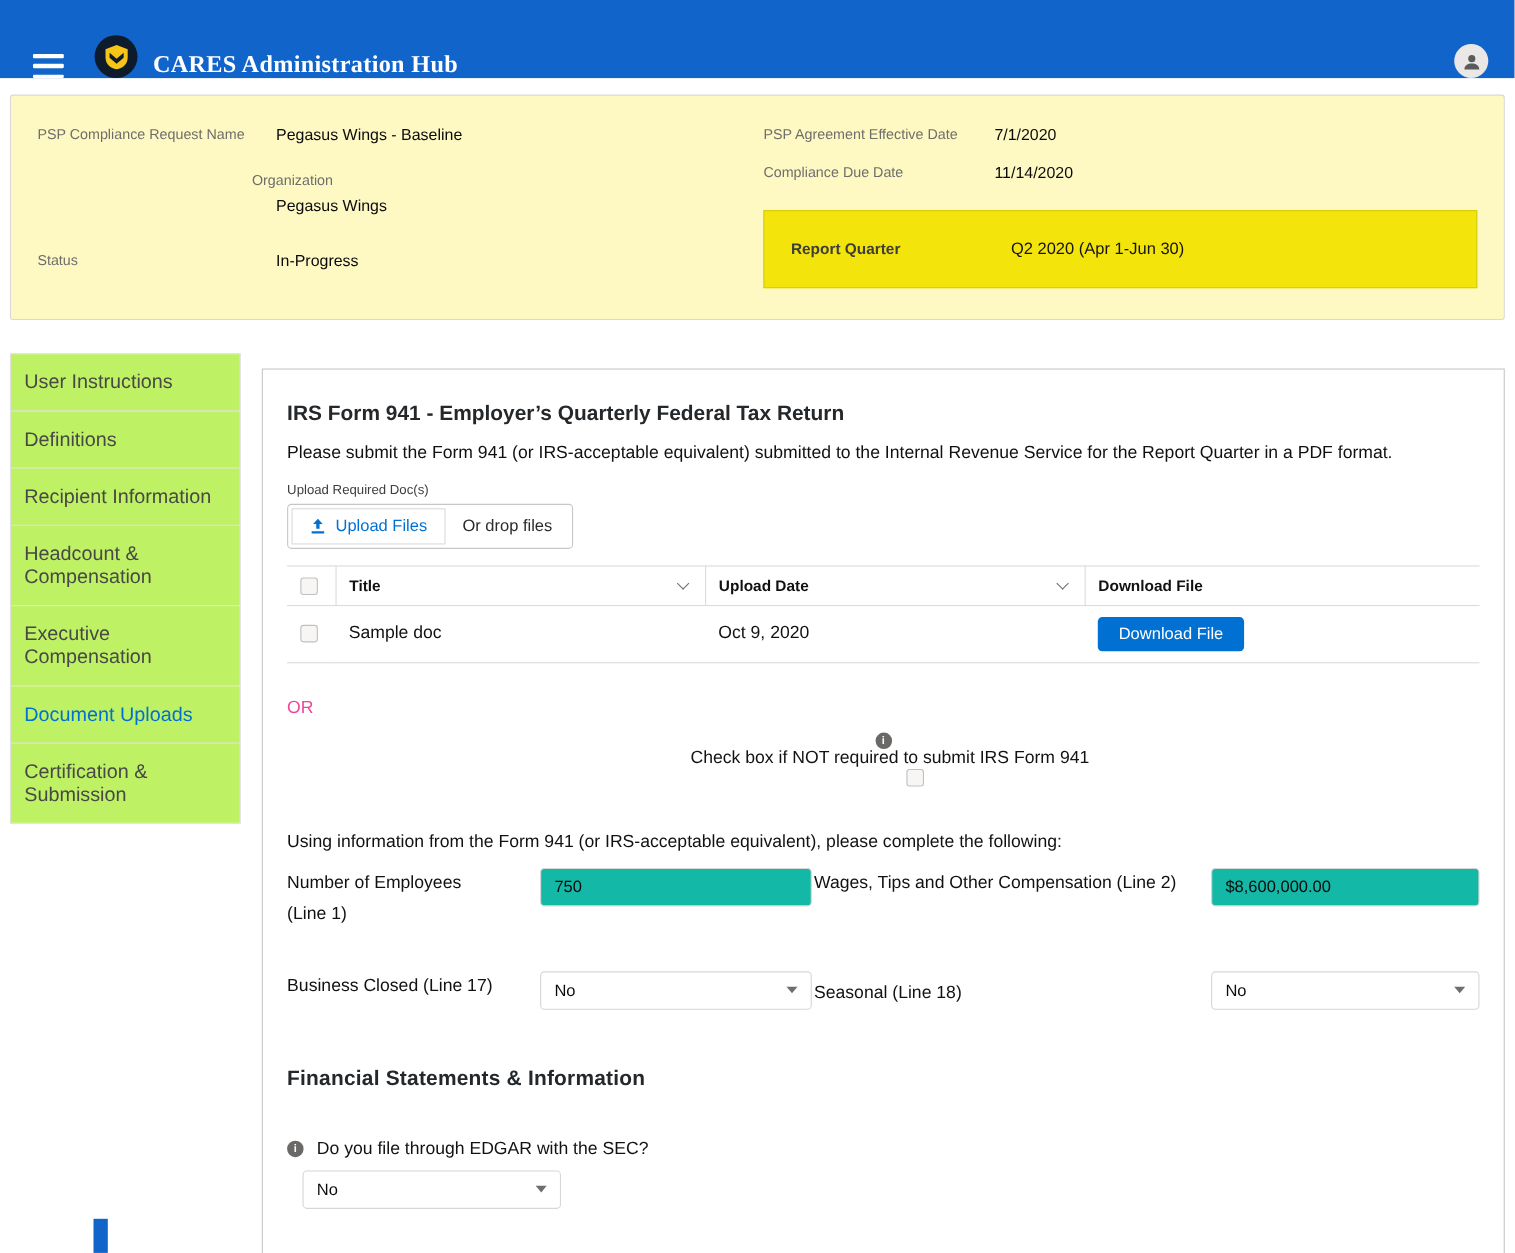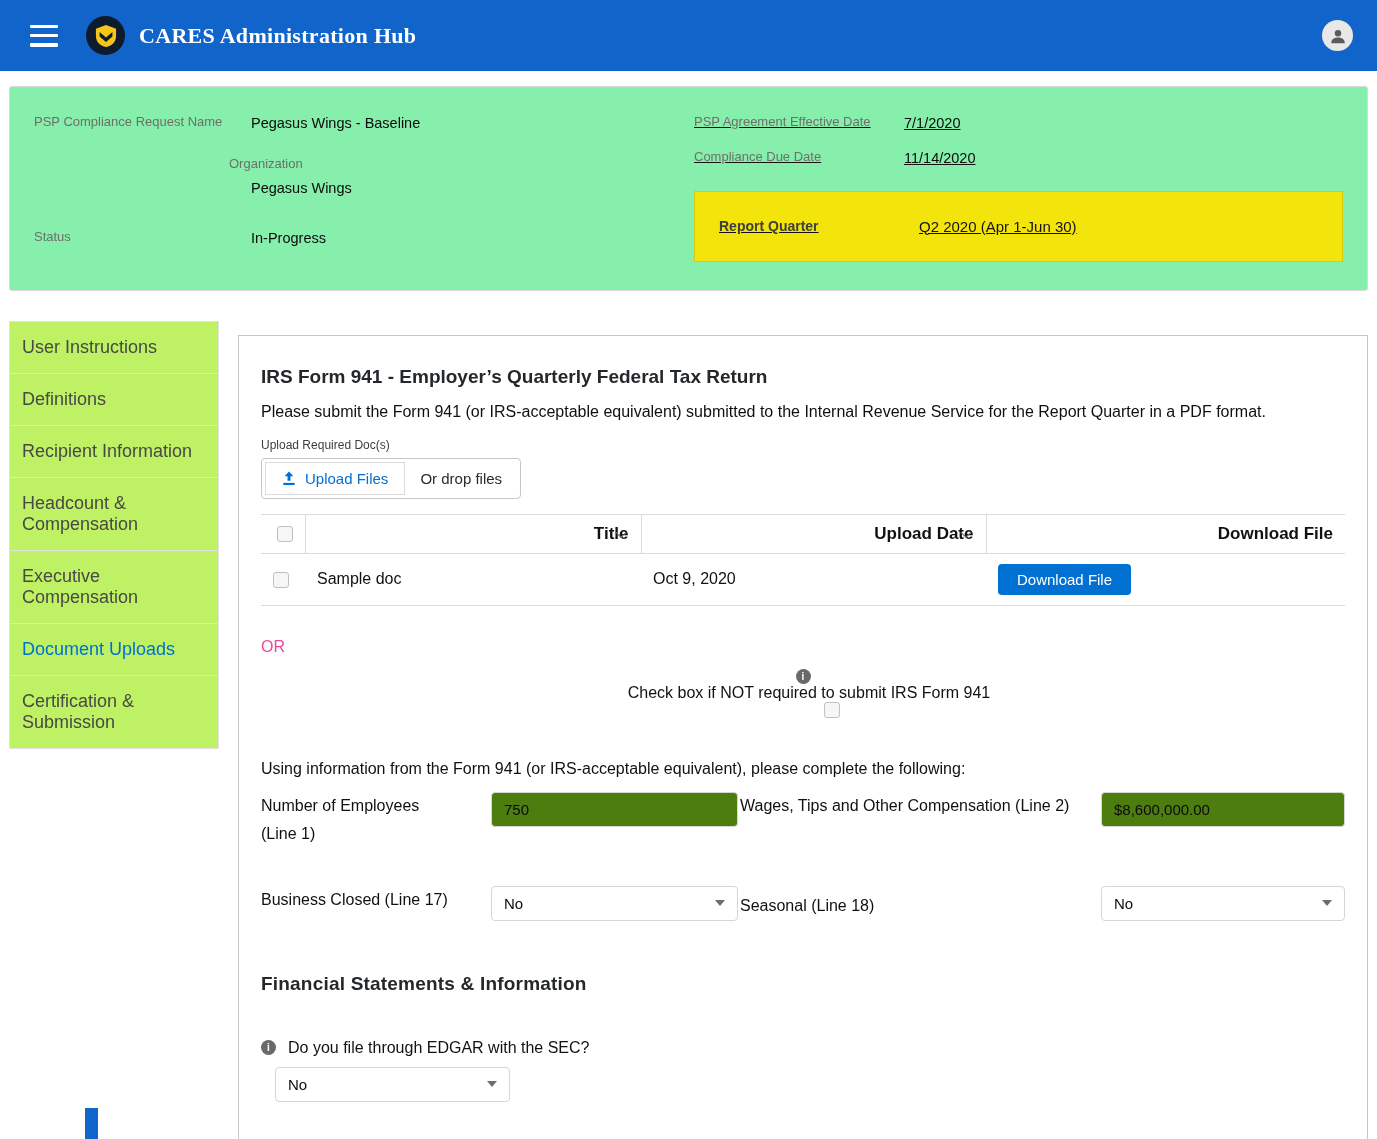--- a/index.html
+++ b/index.html
@@ -10,21 +10,21 @@
     background:#ffffff;
     color:#121212;
     position:relative;
   }
 
   
   .topbar {
     height:71px;
     background:#1164C9;
     display:flex;
-    align-items:center;
+    align-items:flex-end;
     padding:0 24px 0 30px;
   }
   .hamburger {
     width:28px; height:22px;
     background:none; border:none; padding:0; cursor:pointer;
     display:flex; flex-direction:column; justify-content:space-between;
   }
   .hamburger span { height:3.5px; background:#ffffff; border-radius:1px; }
   .logo-badge {
     width:39px; height:39px; border-radius:50%;
@@ -46,26 +46,26 @@
     background:#E9E8E7;
     display:flex; align-items:center; justify-content:center;
     cursor:pointer;
   }
 
   
   .summary-card {
     margin:15px 9px 0 9px;
     border:1px solid #D9D9D9;
     border-radius:3px;
-    background:#86efac;
+    background:#fef9c3;
     padding:26px 24px 28px 24px;
     display:flex;
   }
   .summary-left { flex:0 0 660px; }
-  .summary-right { flex:1;text-decoration:underline; }
+  .summary-right { flex:1; }
   .field-label { color:#6F6E6B; font-size:13px; line-height:1.45; }
   .field-value { color:#0B0B0B; font-size:14.5px; line-height:1.4; }
   .field-row { display:flex; }
   .field-row > .field-label { width:217px; flex:none; padding-right:24px; }
   .sub-field { margin-top:22px; }
   .sub-field .field-label { margin-left:-22px; margin-bottom:4px; }
   .status-row { margin-top:30px; }
   .info-row { display:flex; margin-bottom:15px; }
   .info-row .field-label { width:210px; flex:none; padding-right:16px; }
   .report-quarter {
@@ -115,21 +115,21 @@
   .upload-btn {
     display:inline-flex; align-items:center; gap:9px;
     border:1px solid #DDDBDA; background:#fff;
     color:#0070D2; font-size:15px; font-family:inherit;
     padding:7px 16px; border-radius:0; cursor:pointer;
   }
   .drop-text { font-size:15px; color:#2B2B2B; padding:0 15px; }
 
   .doc-table { width:100%; border-collapse:collapse; margin-top:15px; }
   .doc-table th {
-    font-size:17px; font-weight:700; text-align:right;
+    font-size:14px; font-weight:700; text-align:left;
     padding:9px 12px;
     border-top:1px solid #DDDBDA; border-bottom:1px solid #DDDBDA;
     color:#111; position:relative; cursor:pointer;
   }
   .doc-table th.sep { border-right:1px solid #DDDBDA; }
   .doc-table td { font-size:16px; padding:10px 12px; border-bottom:1px solid #DDDBDA; color:#111; }
   .col-check { width:44px; }
   .col-title { width:336px; }
   .col-date  { width:345px; }
   .chev {
@@ -169,21 +169,21 @@
     margin-top:14px;
     align-items:start;
   }
   .f-label { font-size:16px; line-height:1.75; padding-right:40px; color:#111; }
   .f-label.mid { padding-left:2px; padding-right:20px; }
   .f-label.vcenter { padding-top:6px; }
   .text-input {
     width:100%; height:35px;
     border:1px solid #D8D6D4; border-radius:4px;
     padding:0 12px; font-size:15px; font-family:inherit;
-    color:#0B0B0B; background:#4d7c0f;
+    color:#0B0B0B; background:#14b8a6;
   }
   .select {
     height:35px; border:1px solid #D8D6D4; border-radius:4px;
     display:flex; align-items:center; justify-content:space-between;
     padding:0 12px; font-size:15px; background:#fff; cursor:pointer; color:#0B0B0B;
   }
   .caret {
     width:0; height:0;
     border-left:5px solid transparent; border-right:5px solid transparent;
     border-top:6px solid #706E6B;

